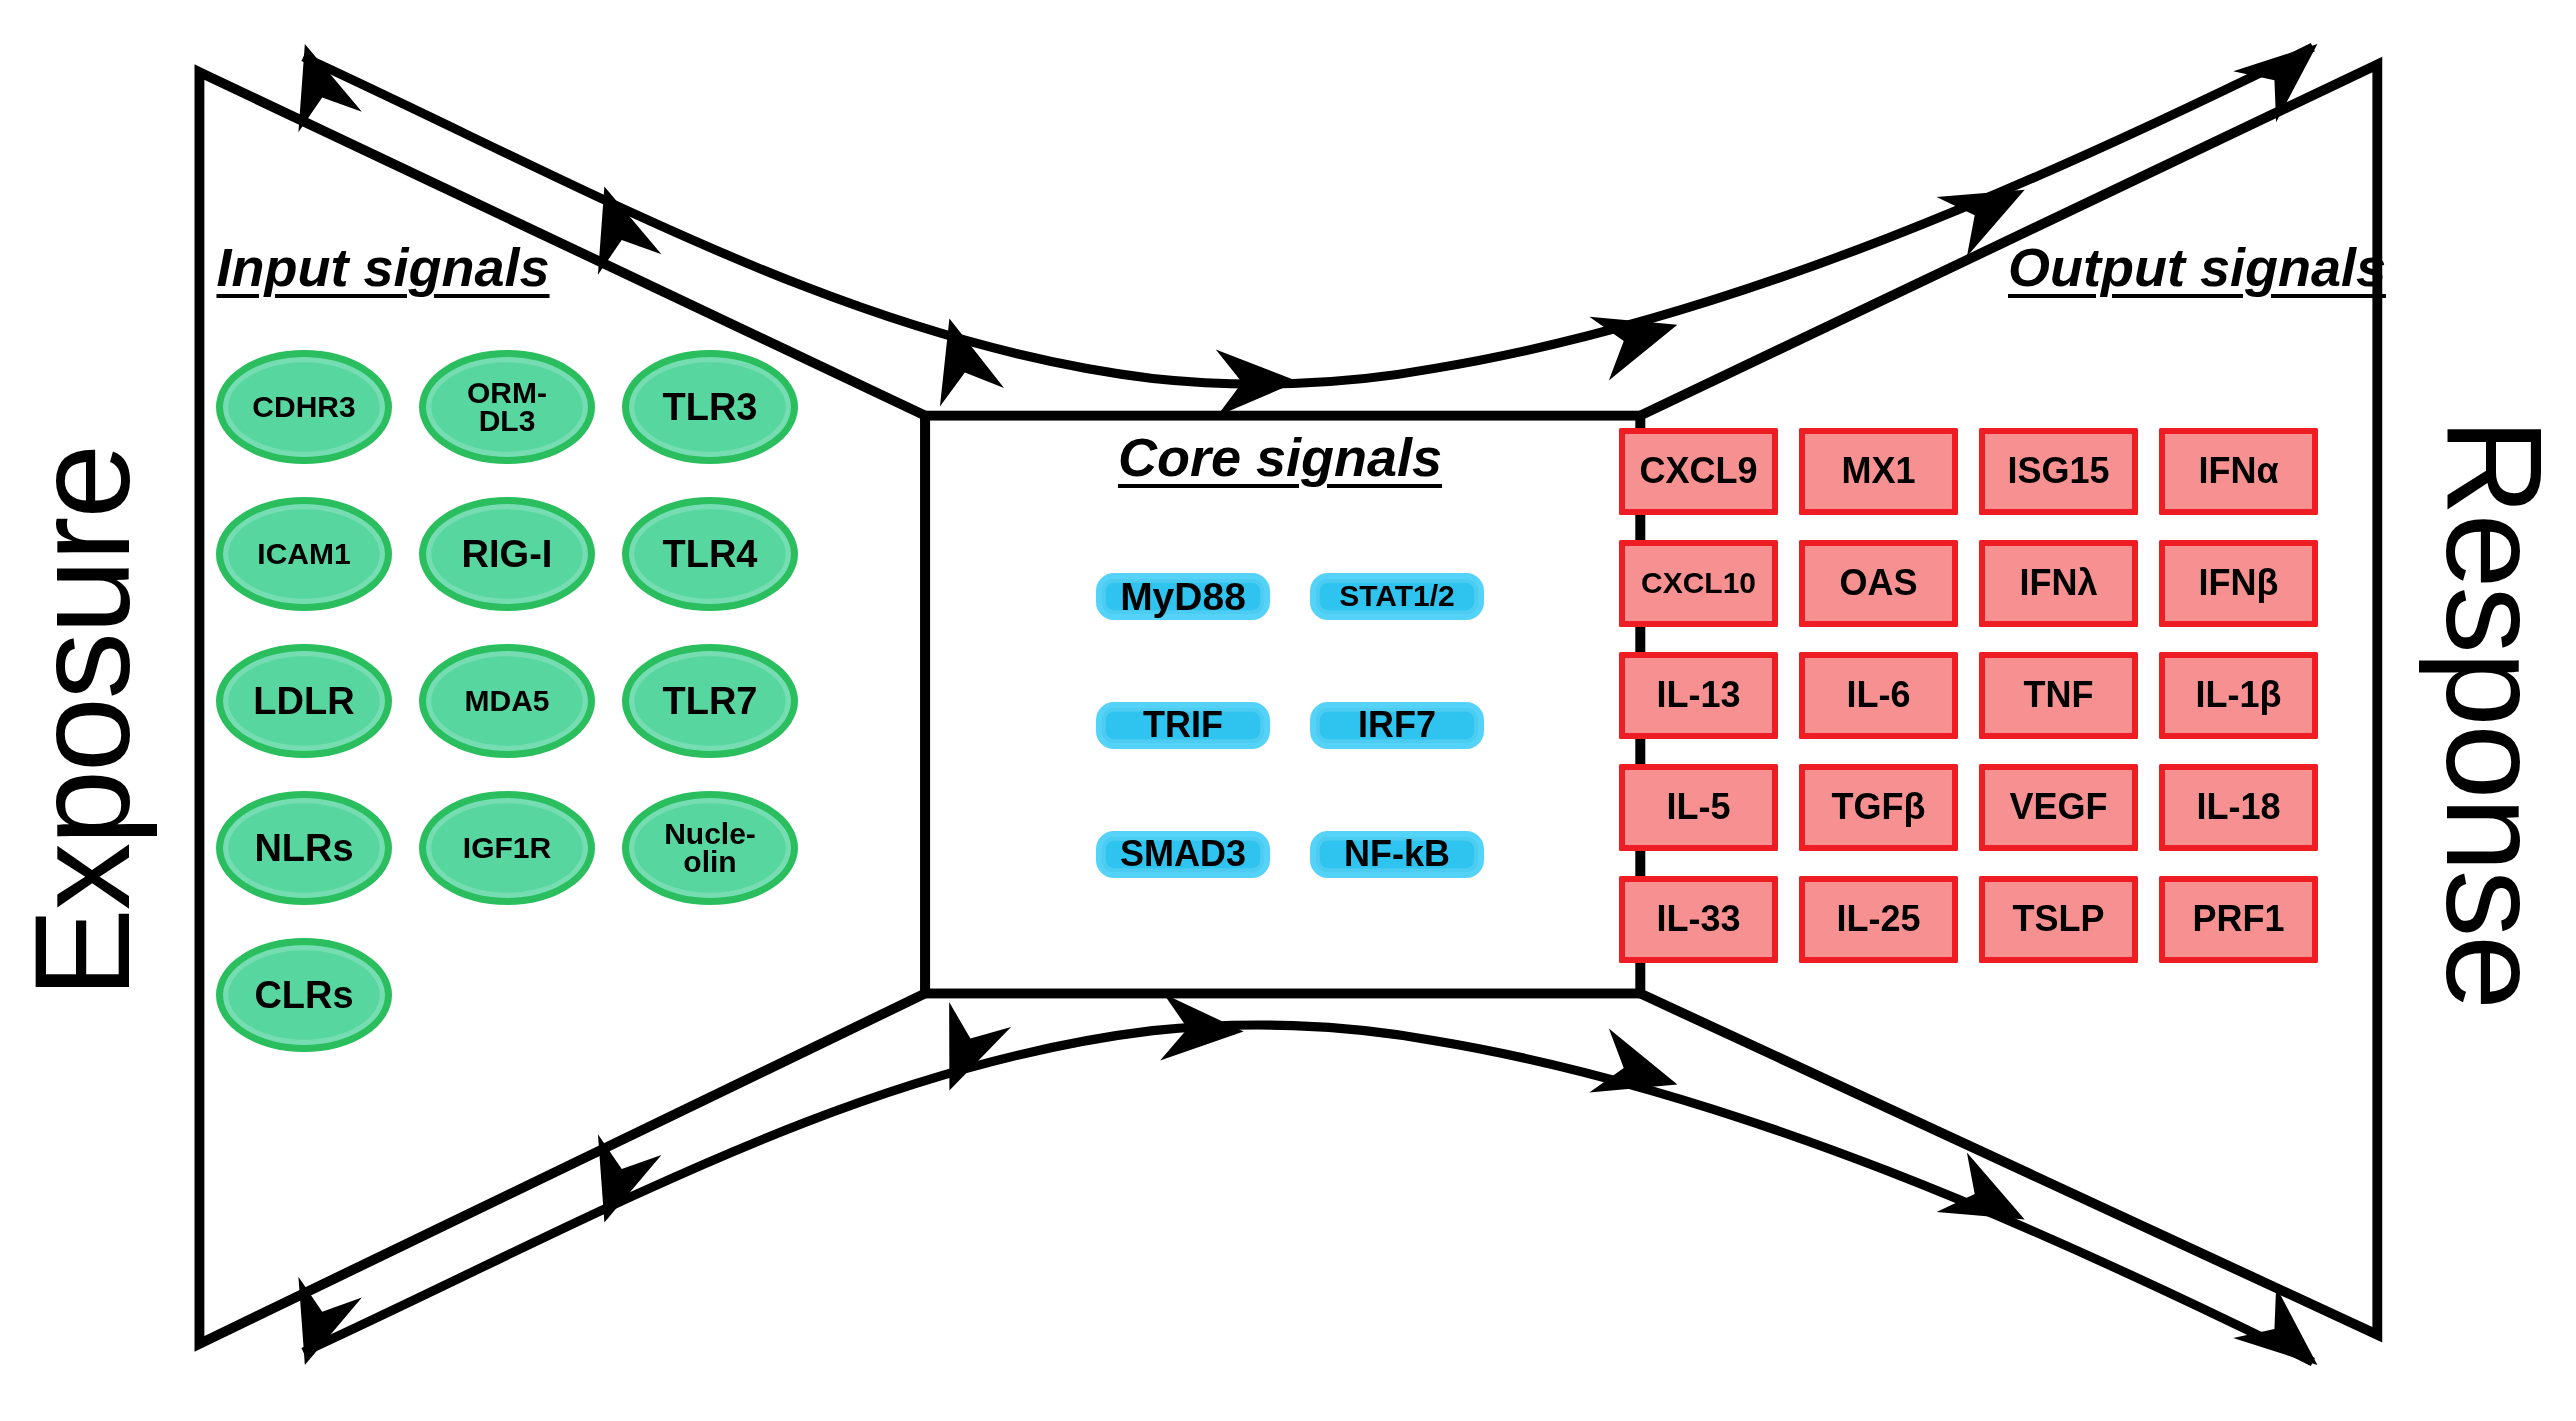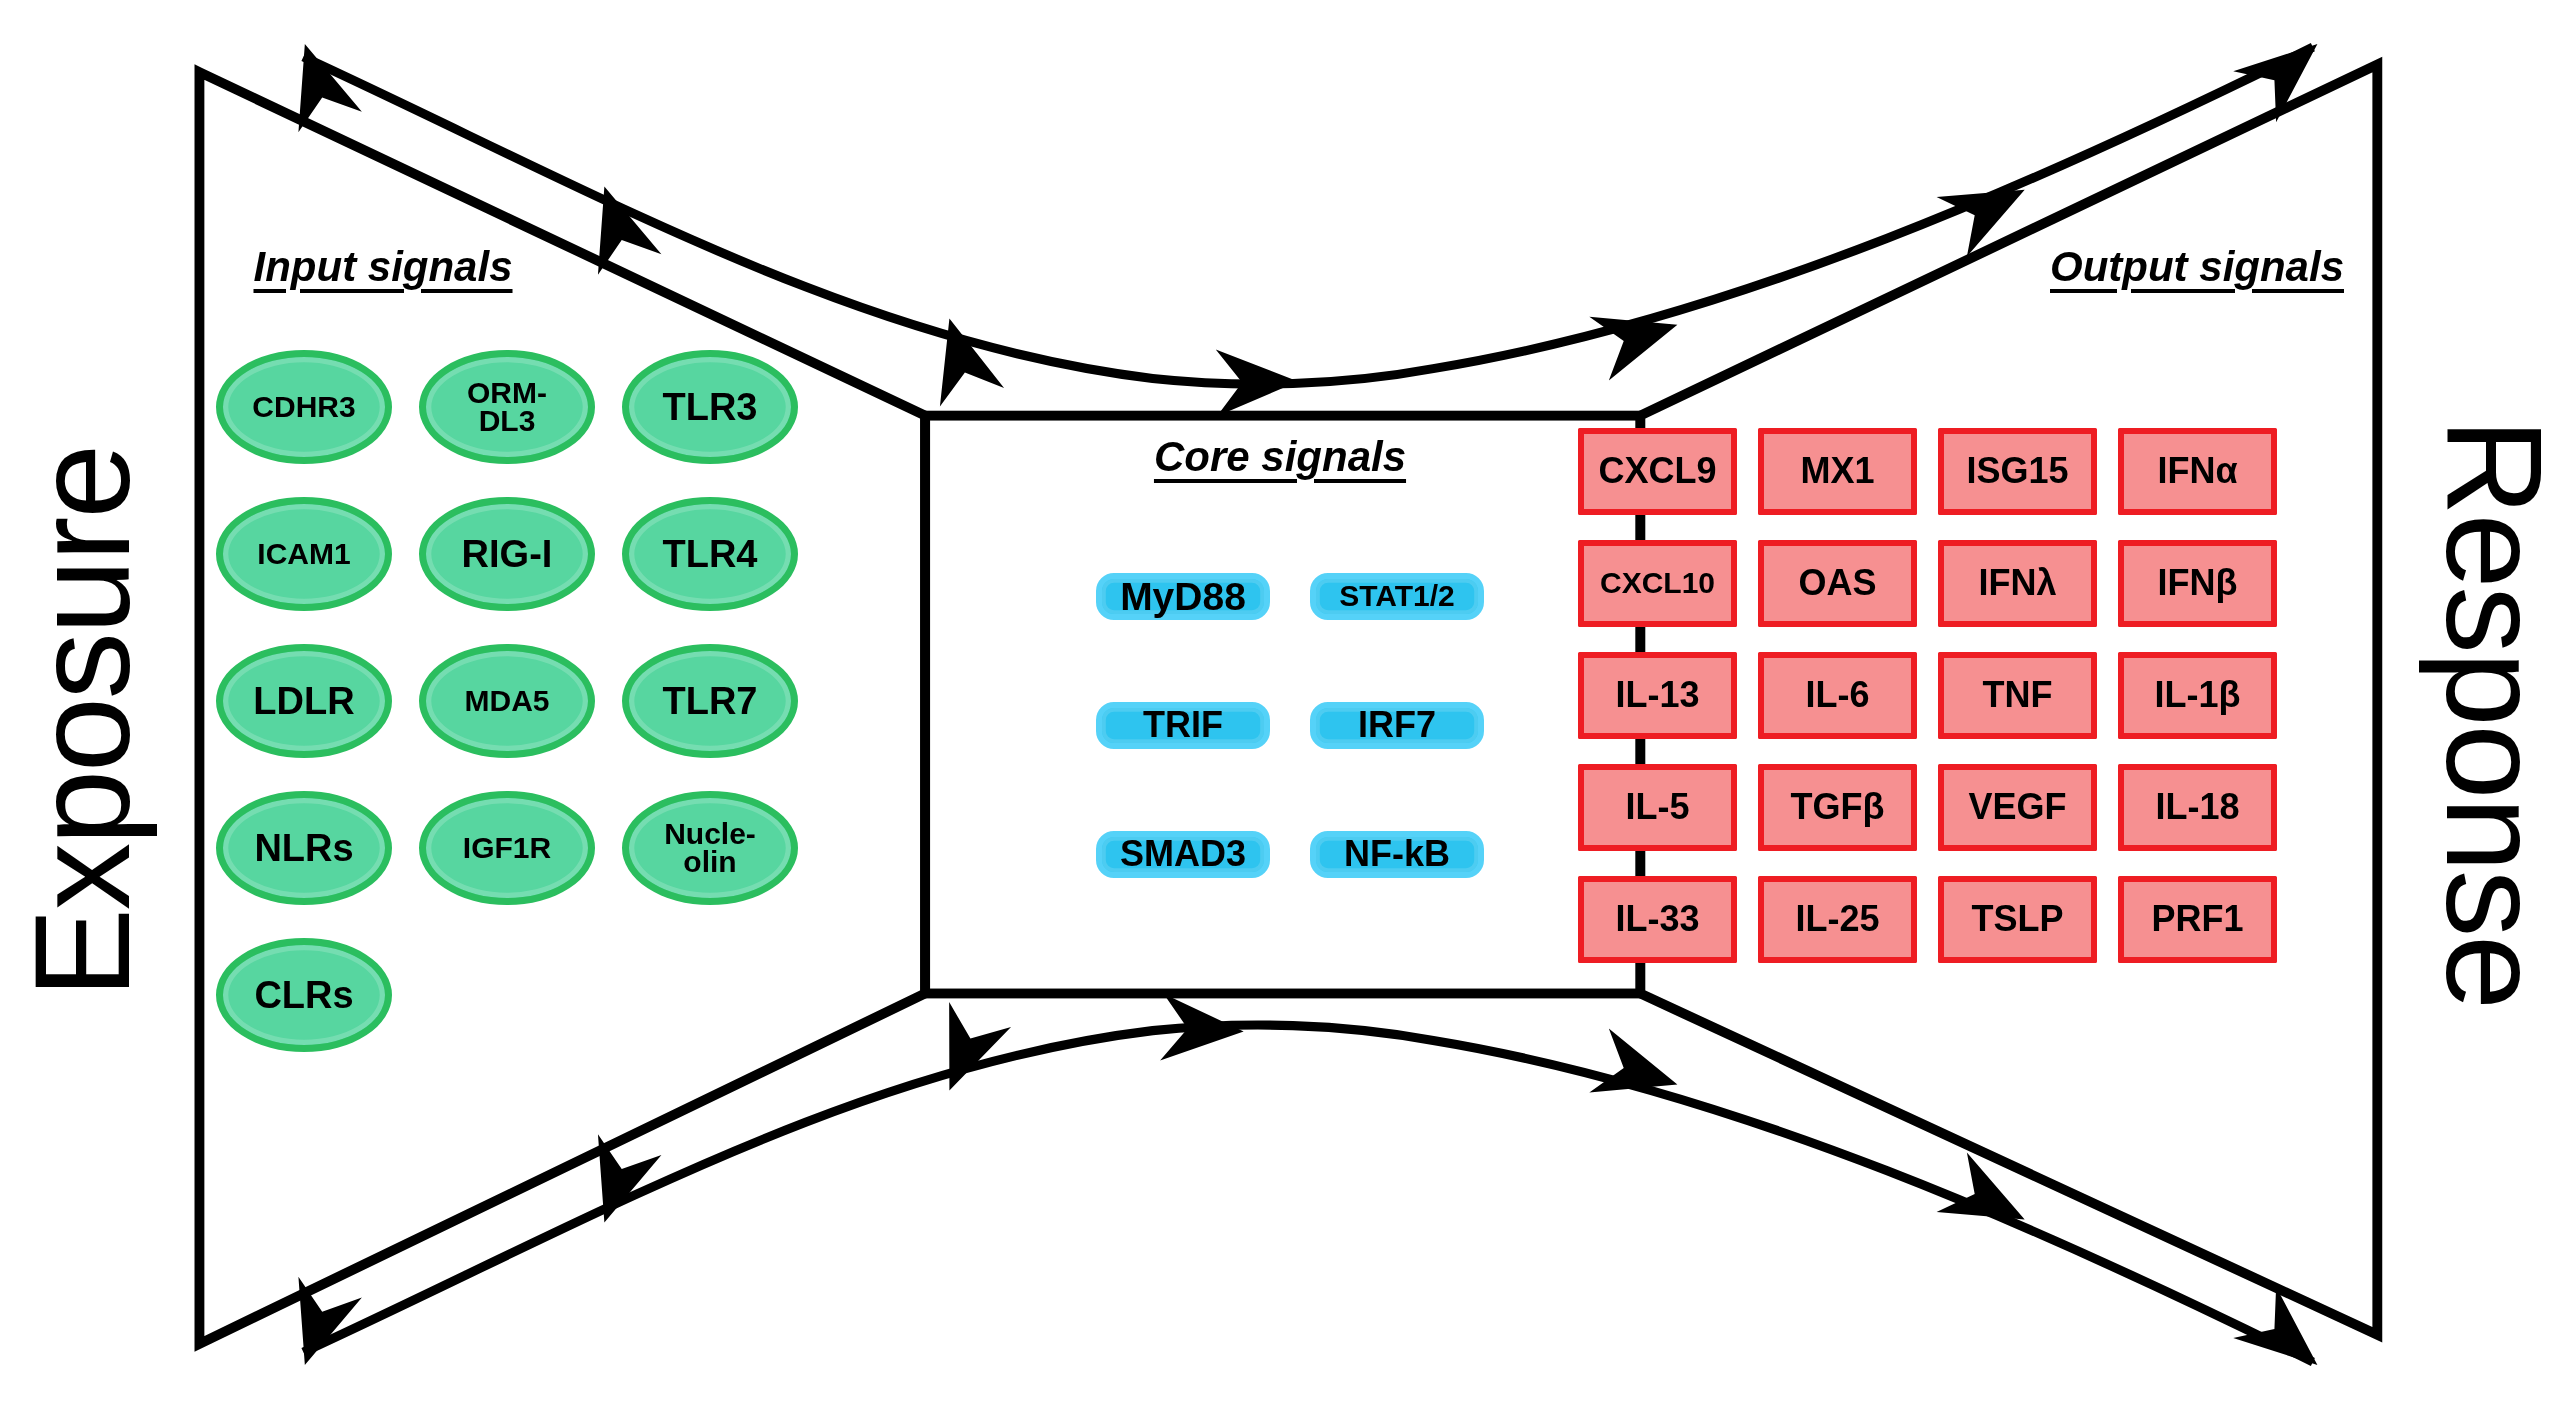--- a/index.html
+++ b/index.html
@@ -3,35 +3,35 @@
 <meta charset="utf-8">
 <style>
   html,body{margin:0;padding:0;background:#ffffff;}
   body{width:2576px;height:1422px;position:relative;overflow:hidden;
        font-family:"Liberation Sans",sans-serif;color:#000;}
   #stage{position:absolute;inset:0;width:2576px;height:1422px;}
   #shapes{position:absolute;left:0;top:0;}
 
   .section-title{
     position:absolute;transform:translate(-50%,-50%);
-    font-style:italic;font-weight:700;font-size:42px;
+    font-style:italic;font-weight:700;font-size:54px;
     text-decoration:underline;text-decoration-thickness:3.8px;text-underline-offset:7.6px;
     white-space:nowrap;letter-spacing:0px;
   }
   .side-label{
     position:absolute;font-weight:400;font-size:135px;letter-spacing:-2.3px;
     white-space:nowrap;line-height:1;
   }
   #exposure-label{left:82px;top:722px;transform:translate(-50%,-50%) rotate(-90deg);}
   #response-label{left:2493px;top:713px;transform:translate(-50%,-50%) rotate(90deg);}
 
   .node-grid{position:absolute;display:grid;}
   #input-grid{left:216px;top:350px;grid-template-columns:repeat(3,176px);grid-auto-rows:114px;column-gap:27px;row-gap:33px;}
   #core-grid{left:1096px;top:529px;grid-template-columns:repeat(2,174px);grid-auto-rows:91px;column-gap:40px;row-gap:38px;}
-  #output-grid{left:1578px;top:428px;grid-template-columns:repeat(4,159px);grid-auto-rows:87px;column-gap:21px;row-gap:25px;}
+  #output-grid{left:1619px;top:428px;grid-template-columns:repeat(4,159px);grid-auto-rows:87px;column-gap:21px;row-gap:25px;}
 
   .node{
     box-sizing:border-box;display:flex;align-items:center;justify-content:center;
     text-align:center;font-weight:700;line-height:0.95;white-space:pre-line;
   }
   .input-node{
     border:7.6px solid var(--green-border);background:var(--green-fill);
     border-radius:50%;
     box-shadow:inset 0 0 0 5.3px rgba(255,255,255,0.18);
   }

